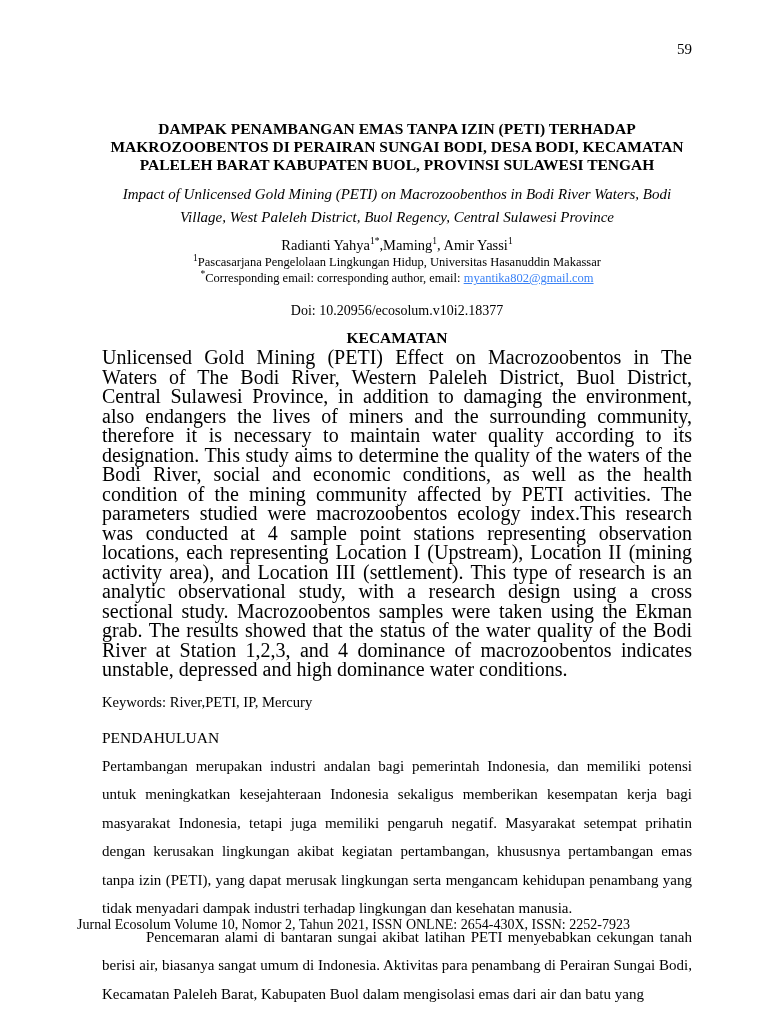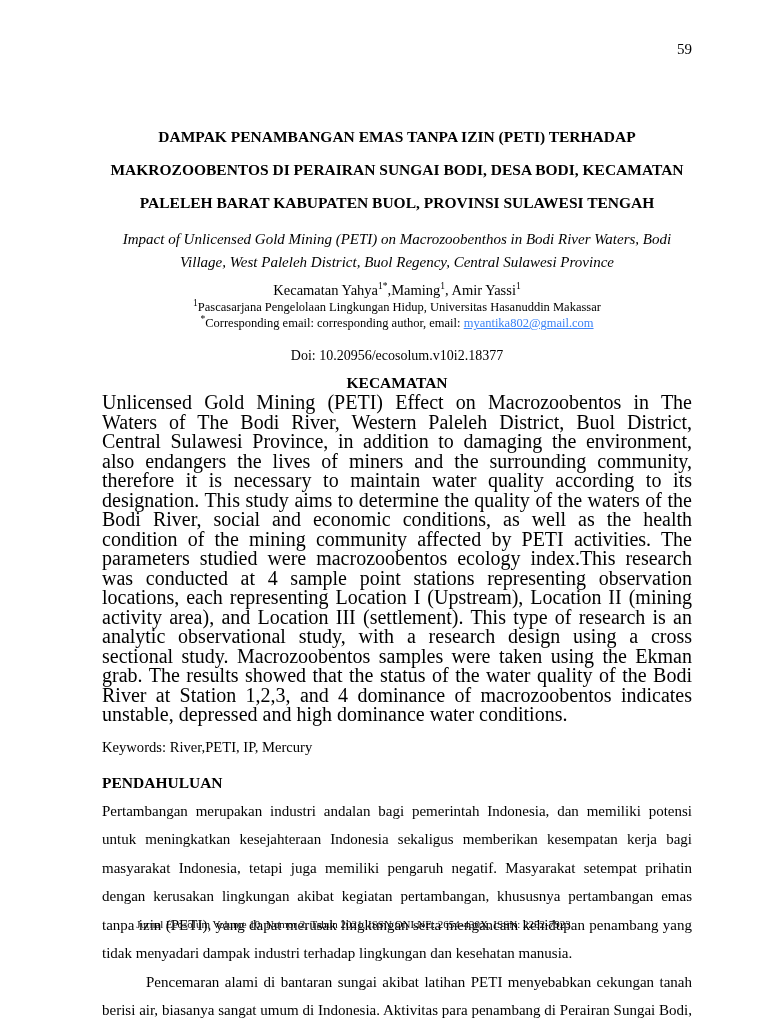--- a/index.html
+++ b/index.html
@@ -17,21 +17,21 @@
   .page-number {
     text-align: right;
     font-size: 15px;
     line-height: 18px;
   }
   .title {
     margin-top: 62px;
     font-size: 15.5px;
     font-weight: bold;
     text-align: center;
-    line-height: 33px;
+    line-height: 18px;
   }
   .subtitle {
     margin-top: 9px;
     font-size: 15px;
     font-style: italic;
     font-weight: normal;
     text-align: center;
     line-height: 23px;
   }
   .authors {
@@ -71,55 +71,55 @@
     line-height: 19.5px;
   }
   .keywords {
     margin-top: 13px;
     font-size: 14.6px;
     line-height: 18px;
   }
   .section-heading {
     margin-top: 17px;
     font-size: 15.5px;
-    font-weight: bold;
+    font-weight: normal;
     line-height: 19px;
   }
   .body-paragraph {
     margin-top: 5px;
     font-size: 15px;
     text-align: justify;
     line-height: 28.5px;
   }
   .body-paragraph.indented {
     margin-top: 0;
     text-indent: 44px;
   }
   .footer {
     position: absolute;
     top: 916px;
     left: 0;
     width: 707px;
     text-align: center;
-    font-size: 11px;
+    font-size: 14px;
     line-height: 17px;
   }
 </style>
 </head>
 <body>
 
 <div class="content">
 
   <div class="page-number">59</div>
 
   <h1 class="title">DAMPAK PENAMBANGAN EMAS TANPA IZIN (PETI) TERHADAP MAKROZOOBENTOS DI PERAIRAN SUNGAI BODI, DESA BODI, KECAMATAN PALELEH BARAT KABUPATEN BUOL, PROVINSI SULAWESI TENGAH</h1>
 
   <h2 class="subtitle">Impact of Unlicensed Gold Mining (PETI) on Macrozoobenthos in Bodi River Waters, Bodi Village, West Paleleh District, Buol Regency, Central Sulawesi Province</h2>
 
-  <div class="authors"><span>Kecamatan Yahya</span><sup>1*</sup><span>,Maming</span><sup>1</sup><span>, Amir Yassi</span><sup>1</sup></div>
+  <div class="authors"><span>Radianti Yahya</span><sup>1*</sup><span>,Maming</span><sup>1</sup><span>, Amir Yassi</span><sup>1</sup></div>
 
   <div class="affiliation"><sup>1</sup><span>Pascasarjana Pengelolaan Lingkungan Hidup, Universitas Hasanuddin Makassar</span></div>
 
   <div class="corresponding"><sup>*</sup><span>Corresponding email: corresponding author, email: </span><a class="email-link">myantika802@gmail.com</a></div>
 
   <div class="doi">Doi: 10.20956/ecosolum.v10i2.18377</div>
 
   <div class="abstract-heading">KECAMATAN</div>
 
   <p class="abstract-body">Unlicensed Gold Mining (PETI) Effect on Macrozoobentos in The Waters of The Bodi River, Western Paleleh District, Buol District, Central Sulawesi Province, in addition to damaging the environment, also endangers the lives of miners and the surrounding community, therefore it is necessary to maintain water quality according to its designation. This study aims to determine the quality of the waters of the Bodi River, social and economic conditions, as well as the health condition of the mining community affected by PETI activities. The parameters studied were macrozoobentos ecology index.This research was conducted at 4 sample point stations representing observation locations, each representing Location I (Upstream), Location II (mining activity area), and Location III (settlement). This type of research is an analytic observational study, with a research design using a cross sectional study. Macrozoobentos samples were taken using the Ekman grab. The results showed that the status of the water quality of the Bodi River at Station 1,2,3, and 4 dominance of macrozoobentos indicates unstable, depressed and high dominance water conditions.</p>

